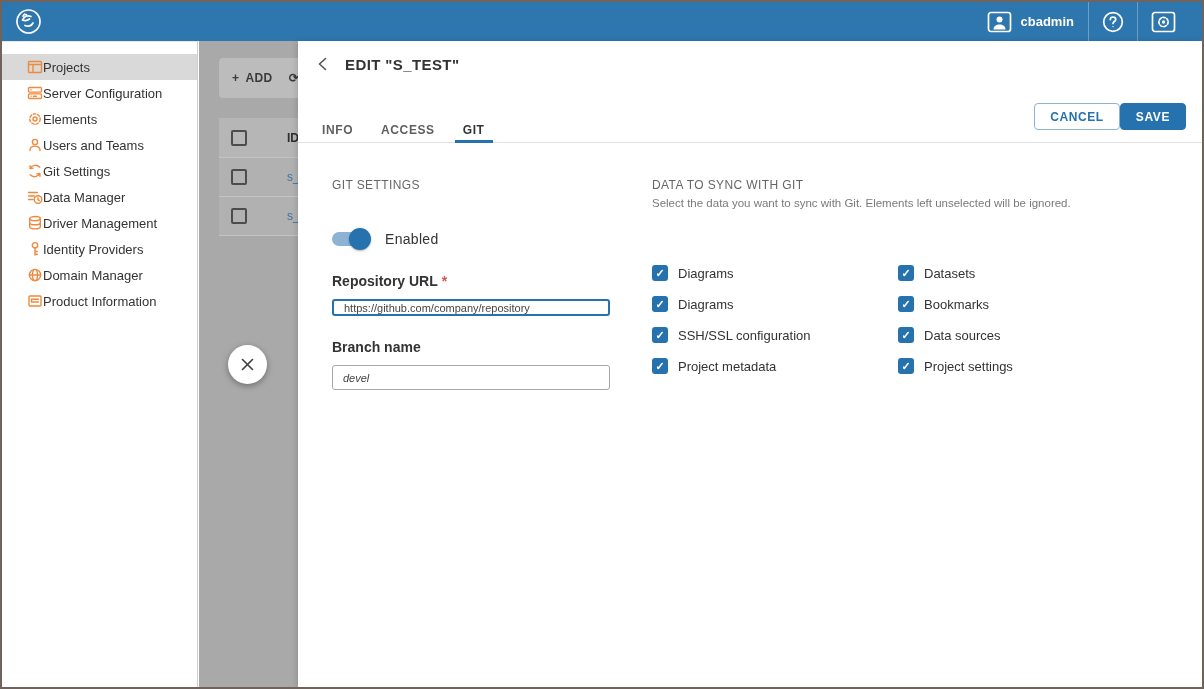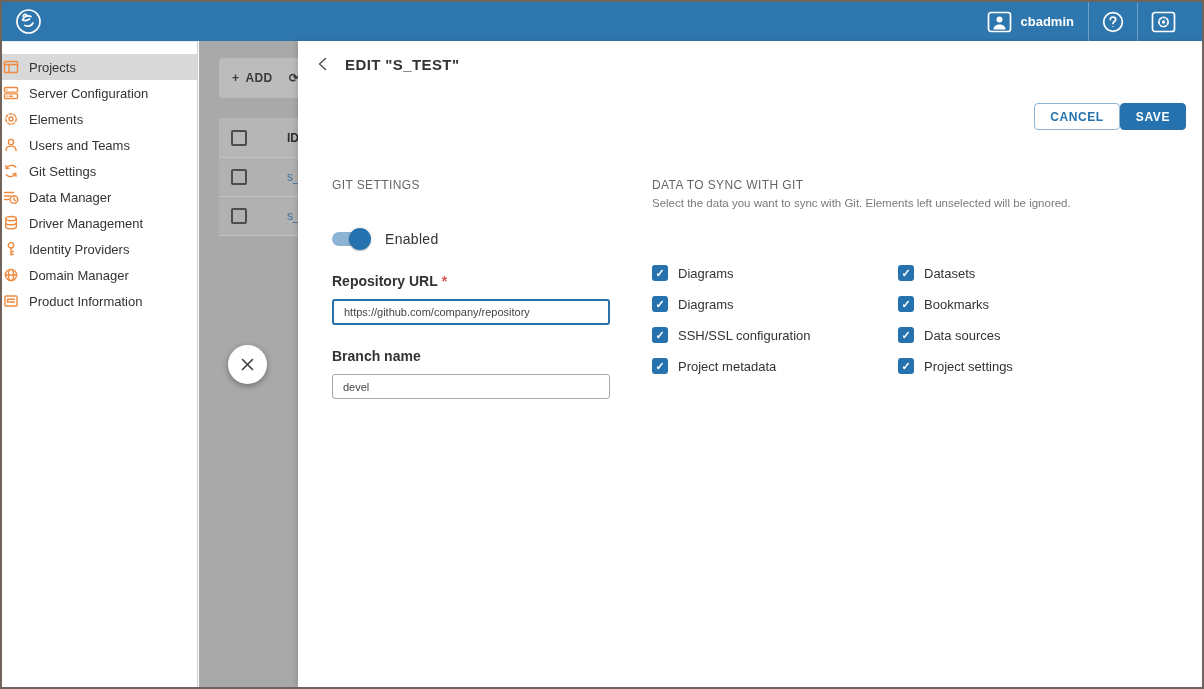--- a/index.html
+++ b/index.html
@@ -14,21 +14,21 @@
   .topbar-right { margin-left:auto; display:flex; align-items:flex-start; height:100%; }
   .user-chip { display:flex; align-items:center; gap:9px; color:#fff; font-size:13px;
                font-weight:bold; padding:0 14px; height:100%; cursor:pointer; }
   .tb-divider { width:1px; height:100%; background:rgba(255,255,255,0.30); }
   .tb-btn { height:100%; display:flex; align-items:center; justify-content:center;
             padding:0 13px; cursor:pointer; }
 
   
   .sidebar { position:absolute; top:39px; left:0; width:196px; bottom:0; background:#fff;
              border-right:1px solid #cfcfcf; border-top:1px solid #e8e8e8; padding-top:12px; }
-  .side-item { height:26px; display:flex; align-items:center; gap:10px; padding:0 0;
+  .side-item { height:26px; display:flex; align-items:center; gap:0; padding:0 24px;
                font-size:13px; color:#333; cursor:pointer; white-space:nowrap; }
   .side-item.active { background:#d9d9d9; }
   .sicon { width:17px; height:17px; flex:0 0 auto; display:flex; align-items:center; justify-content:center; }
   .sicon svg { width:16px; height:16px; stroke:#ee8a3e; fill:none; stroke-width:1.4;
                stroke-linecap:round; stroke-linejoin:round; }
 
   
   .overlay-col { position:absolute; top:39px; left:197px; width:99px; bottom:0;
                  background:#a9a9a9; overflow:hidden; }
   .dim-toolbar { position:absolute; left:20px; top:17px; width:130px; height:40px;
@@ -76,22 +76,22 @@
   .toggle { width:36px; height:14px; background:#8cb2d4; border-radius:7px; position:relative;
             cursor:pointer; flex:0 0 auto; }
   .toggle-knob { position:absolute; right:-3px; top:-4px; width:22px; height:22px;
                  border-radius:50%; background:#2572ae; box-shadow:0 1px 2px rgba(0,0,0,0.3); }
   .toggle-label { margin-left:17px; font-size:14px; color:#333; letter-spacing:0.3px; }
   .field-label { margin-top:23px; height:16px; font-size:14px; font-weight:bold; color:#333; }
   .field-label:first-of-type { margin-top:20px; }
   .req { color:#d9534f; margin-left:4px; font-weight:bold; }
   .text-input { display:block; width:278px; margin-top:10px; padding:0 10px; font-size:11px;
                 color:#444; border-radius:3px; background:#fff; font-family:inherit; outline:none; }
-  .input-focused { height:26px; border:2px solid #2572ae; }
-  .input-normal { height:25px; border:1px solid #a8a8a8; }
+  .input-focused { height:17px; border:2px solid #2572ae; }
+  .input-normal { height:25px; border:1px solid #a8a8a8;font-style:italic; }
 
   .right-col { position:absolute; left:354px; top:137px; width:500px; }
   .sync-subtitle { margin-top:5px; font-size:11.5px; color:#7a7a7a; }
   .chk-grid { margin-top:56px; display:grid; grid-template-columns:246px auto; row-gap:15px; }
   .chk { display:flex; align-items:center; gap:10px; cursor:pointer; }
   .chk-box { width:16px; height:16px; background:#2572ae; border-radius:3px; color:#fff;
              font-size:11px; font-weight:bold; display:flex; align-items:center;
              justify-content:center; flex:0 0 auto; }
   .chk-label { font-size:13px; color:#333; }
 
@@ -275,20 +275,25 @@
         </svg>
       </span>
       <span class="panel-title">EDIT "S_TEST"</span>
     </div>
 
     <div class="actions">
       <button class="btn btn-cancel">CANCEL</button>
       <button class="btn btn-save">SAVE</button>
     </div>
 
+    <div class="tabs">
+      <span class="tab">INFO</span>
+      <span class="tab">ACCESS</span>
+      <span class="tab active">GIT</span>
+    </div>
 
     <div class="left-col">
       <div class="section-label">GIT SETTINGS</div>
 
       <div class="toggle-row">
         <span class="toggle">
           <span class="toggle-knob"></span>
         </span>
         <span class="toggle-label">Enabled</span>
       </div>

